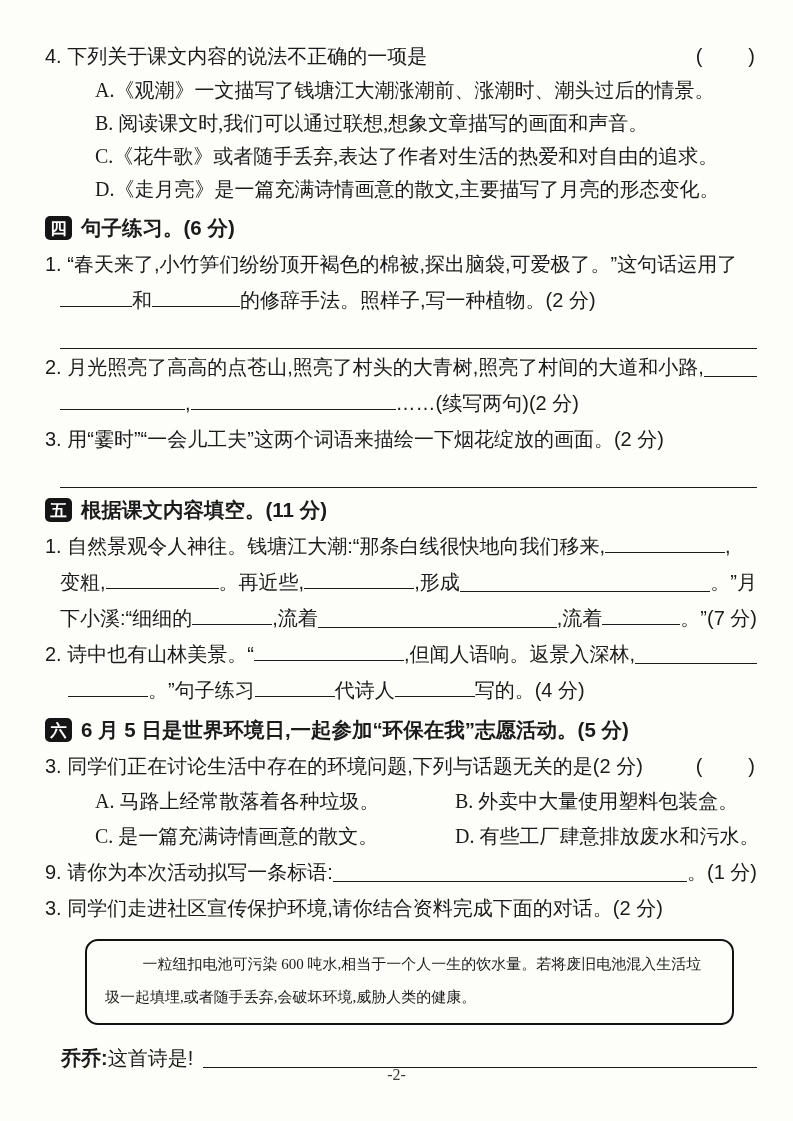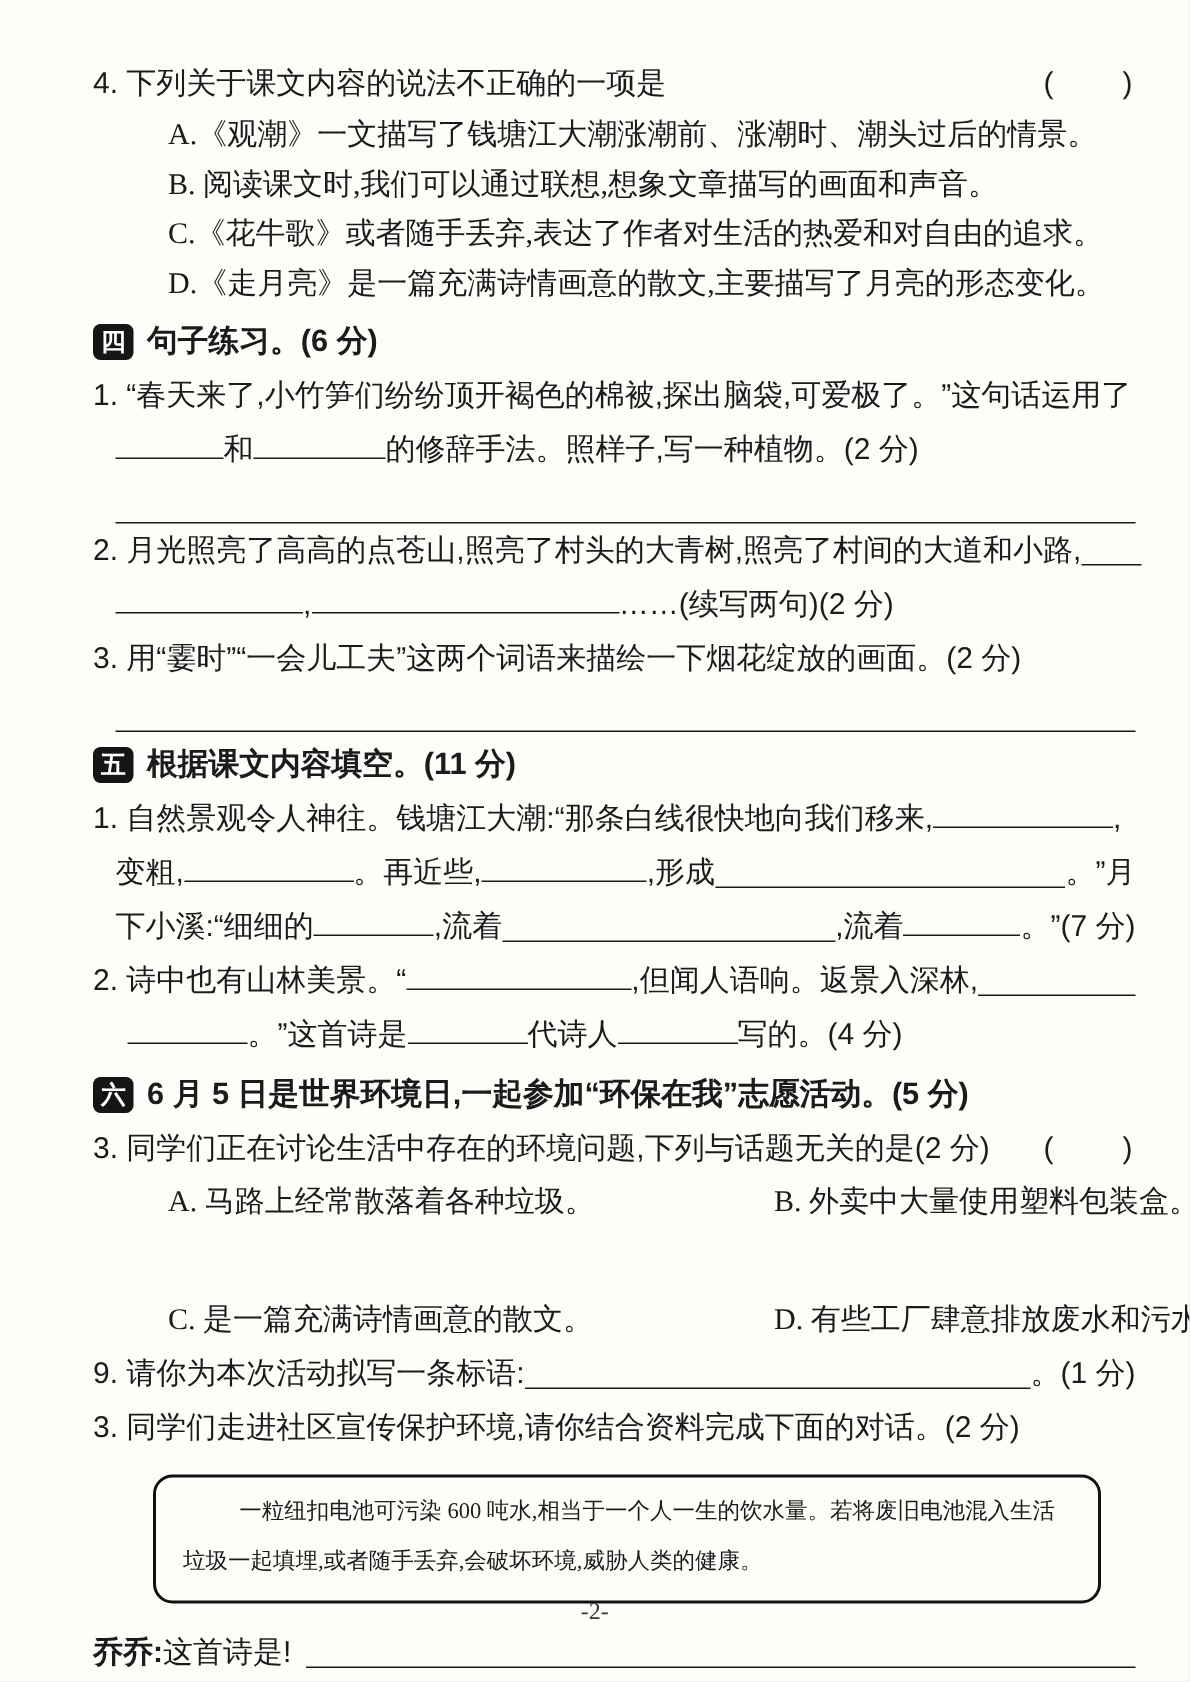--- a/index.html
+++ b/index.html
@@ -6,42 +6,42 @@
   .page{
     position:relative;
     width:793px;height:1121px;
     margin:0 auto;
     background:#fdfdfa;
     color:#1b1b1b;
     font-family:"Liberation Serif","DejaVu Serif",serif;
     font-size:20px;
     overflow:hidden;
     box-sizing:border-box;
-    padding:38px 36px 0 62px;
+    padding:38px 36px 0 45px;
   }
   .line{display:flex;align-items:baseline;line-height:36px;white-space:nowrap;}
   .tight .line{line-height:33px;}
   .hei{font-family:"Liberation Sans","DejaVu Sans",sans-serif;}
-  .bold{font-weight:bold;}
+  .bold{font-weight:bold;margin-left:16px;}
   .heading{display:flex;align-items:center;line-height:36px;margin-top:4px;
            font-family:"Liberation Sans","DejaVu Sans",sans-serif;font-weight:bold;font-size:20.5px;}
   .badge{
     display:inline-flex;align-items:center;justify-content:center;
     width:27px;height:24px;border-radius:5px;
     background:#151515;color:#ffffff;
     font-size:16.5px;font-weight:bold;margin-right:9px;flex:0 0 auto;
   }
   .opt{padding-left:50px;}
   .cont{padding-left:15px;}
   .cont2{padding-left:23px;}
   .bracket{margin-left:auto;letter-spacing:2px;}
   .blank{display:inline-block;height:22px;border-bottom:1.7px solid #1b1b1b;margin-bottom:-4px;flex:0 0 auto;}
   .fill{flex:1 1 auto;border-bottom:1.7px solid #1b1b1b;align-self:flex-end;margin-bottom:8px;min-width:40px;}
   .blankline{height:30px;border-bottom:1.7px solid #1b1b1b;margin-left:15px;}
-  .optgrid{display:grid;grid-template-columns:360px auto;padding-left:50px;gap:44px;}
+  .optgrid{display:grid;grid-template-columns:360px auto;padding-left:50px;}
   .optgrid .cell{line-height:35px;white-space:nowrap;}
   .infobox{
     margin:13px 23px 0 40px;
     border:2.5px solid #111;border-radius:13px;
     padding:7px 18px 9px 18px;
     line-height:33px;font-size:15px;
   }
   .infobox p{margin:0;text-indent:2.5em;}
   .dialog{margin-top:15px;}
   .footer{position:absolute;left:0;right:0;top:1066px;text-align:center;
@@ -131,21 +131,21 @@
     <span>。”(7 分)</span>
   </div>
   <div class="line hei">
     <span>2. 诗中也有山林美景。“</span>
     <span class="blank" style="width:150px"></span>
     <span>,但闻人语响。返景入深林,</span>
     <span class="fill"></span>
   </div>
   <div class="line hei cont2">
     <span class="blank" style="width:80px"></span>
-    <span>。”这首诗是</span>
+    <span>。”句子练习</span>
     <span class="blank" style="width:80px"></span>
     <span>代诗人</span>
     <span class="blank" style="width:80px"></span>
     <span>写的。(4 分)</span>
   </div>
 
   <div class="heading">
     <span class="badge">六</span>
     <span>6 月 5 日是世界环境日,一起参加“环保在我”志愿活动。(5 分)</span>
   </div>

